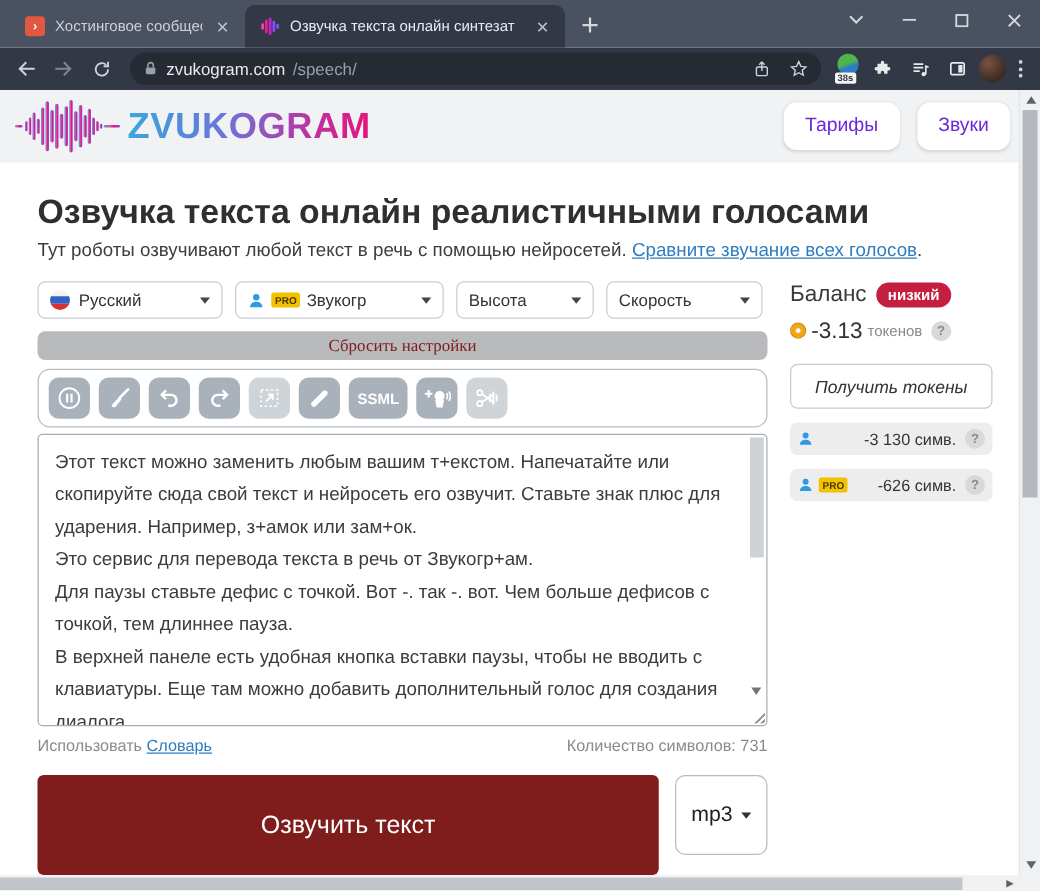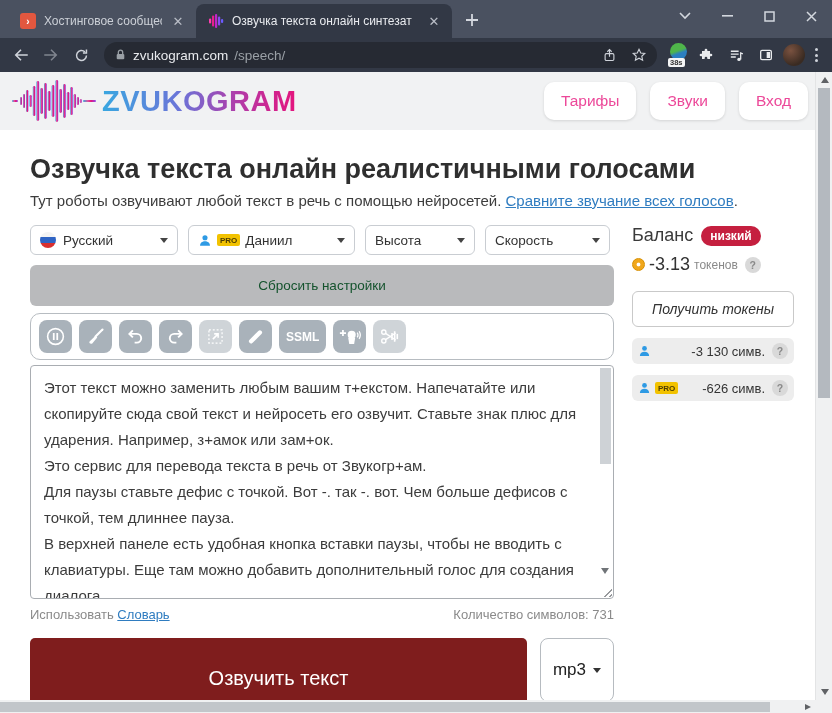--- a/index.html
+++ b/index.html
@@ -32,21 +32,21 @@
   .menu-dots i { width:3px; height:3px; border-radius:50%; background:#cfd3da; }
 
   
   .page { position:relative; height:641px; background:#fff; }
   .site-header { height:58px; background:#f1f2f3; display:flex; align-items:center; padding:0 10px 0 12px; }
   .logo { display:flex; align-items:center; gap:6px; text-decoration:none; }
   .logo-text { font-size:29px; font-weight:bold; letter-spacing:.5px;
     background:linear-gradient(90deg,#39a7e0 0%,#6b74d8 40%,#b23ba8 70%,#e5147c 100%);
     -webkit-background-clip:text; background-clip:text; color:transparent; }
   .header-spacer { flex:1; }
-  .hdr-btn { background:#fff; border:none; border-radius:10px; padding:10px 17px; margin-left:14px; font-size:15.5px; color:#ec4899; box-shadow:0 1px 3px rgba(0,0,0,.13); cursor:pointer; font-family:inherit; }
+  .hdr-btn { background:#fff; border:none; border-radius:10px; padding:10px 17px; margin-left:14px; font-size:15.5px; color:#6d28d9; box-shadow:0 1px 3px rgba(0,0,0,.13); cursor:pointer; font-family:inherit; }
   .hdr-btn:last-child { margin-right:14px; }
 
   .content { padding:0 0 0 30px; }
   h1.page-title { margin-top:24px; font-size:27px; color:#2f2f2f; }
   .subtitle { margin-top:7px; font-size:15px; color:#3d3d3d; }
   .subtitle a { color:#2f7cc0; }
 
   .columns { display:flex; margin-top:16px; }
   .left-col { width:584px; }
   .right-col { width:162px; margin-left:18px; }
@@ -55,21 +55,21 @@
   .sel { height:30px; background:#fff; border:1px solid #c9cdd2; border-radius:6px; display:flex; align-items:center; padding:0 9px; font-size:13.5px; color:#333; cursor:pointer; position:relative; }
   .sel .chev { margin-left:auto; width:0; height:0; border-left:4px solid transparent; border-right:4px solid transparent; border-top:5px solid #444; }
   .sel-lang { width:148px; gap:7px; }
   .sel-voice { width:167px; gap:5px; }
   .sel-pitch { width:110px;text-align:right; }
   .sel-speed { width:125px; }
   .flag { width:16px; height:16px; border-radius:50%; overflow:hidden; display:flex; flex-direction:column; flex:0 0 16px; }
   .flag i { flex:1; } .flag i:nth-child(1){background:#f4f4f4;} .flag i:nth-child(2){background:#2f64c4;} .flag i:nth-child(3){background:#d83030;}
   .pro-badge { background:#f2c200; color:#4d3c00; font-size:8px; font-weight:bold; padding:1.5px 3px; border-radius:2px; }
 
-  .reset-btn { margin-top:10px; width:100%; height:41px; background:#b9babc; border:none; border-radius:6px; color:#14532d; font-size:13.5px; font-family:Liberation Sans, sans-serif; cursor:pointer; }
+  .reset-btn { margin-top:10px; width:100%; height:23px; background:#b9babc; border:none; border-radius:6px; color:#7f1d1d; font-size:13.5px; font-family:Liberation Serif, serif; cursor:pointer; }
 
   .tools-box { margin-top:7px; border:1.5px solid #b7bcc1; border-radius:10px; padding:6px 8px; display:flex; gap:7px; }
   .tool-btn { min-width:33px; height:33px; background:#a9b2ba; border:none; border-radius:8px; display:flex; align-items:center; justify-content:center; cursor:pointer; color:#fff; font-family:inherit; }
   .tool-btn.dim { opacity:.55; }
   .tool-btn.ssml { padding:0 7px; font-size:12px; font-weight:bold; color:#fff; }
 
   .editor-wrap { margin-top:5px; position:relative; border:1px solid #a9adb2; border-radius:4px; height:234px; }
   textarea.editor { width:100%; height:100%; border:none; outline:none; resize:none; padding:9px 26px 9px 13px; font-family:"Liberation Sans", sans-serif; font-size:15px; line-height:26px; color:#3c3c3c; overflow:hidden; background:transparent; border-radius:4px; }
   .ta-scrollbar { position:absolute; top:2px; right:2px; bottom:2px; width:12px; }
   .ta-thumb { position:absolute; top:0; right:0; width:11px; height:96px; background:#ced2d6; }
@@ -264,21 +264,20 @@
           <rect x="64.8" y="18" width="2.2" height="8" rx="1.1"></rect>
           <rect x="67.8" y="20" width="2" height="4" rx="1"></rect>
           <rect x="71" y="21" width="13" height="2" rx="1"></rect>
         </g>
       </svg>
       <span class="logo-text">ZVUKOGRAM</span>
     </a>
     <span class="header-spacer"></span>
     <button class="hdr-btn">Тарифы</button>
     <button class="hdr-btn">Звуки</button>
-    <button class="hdr-btn">Вход</button>
   </div>
 
   <div class="content">
     <h1 class="page-title">Озвучка текста онлайн реалистичными голосами</h1>
     <div class="subtitle">
       <span>Тут роботы озвучивают любой текст в речь с помощью нейросетей.</span>
       <a href="#">Сравните звучание всех голосов</a><span>.</span>
     </div>
 
     <div class="columns">
@@ -293,21 +292,21 @@
               </span>
             <span>Русский</span>
             <span class="chev"></span>
           </div>
           <div class="sel sel-voice">
             <svg width="14" height="15" viewBox="0 0 24 24">
                 <circle cx="12" cy="7.3" r="4.4" fill="#2e9ae4"></circle>
                 <path d="M3.5 21c0-5 4-7.6 8.5-7.6s8.5 2.6 8.5 7.6z" fill="#2e9ae4"></path>
               </svg>
             <span class="pro-badge">PRO</span>
-            <span>Даниил</span>
+            <span>Звукогр</span>
             <span class="chev"></span>
           </div>
           <div class="sel sel-pitch">
             <span>Высота</span>
             <span class="chev"></span>
           </div>
           <div class="sel sel-speed">
             <span>Скорость</span>
             <span class="chev"></span>
           </div>

